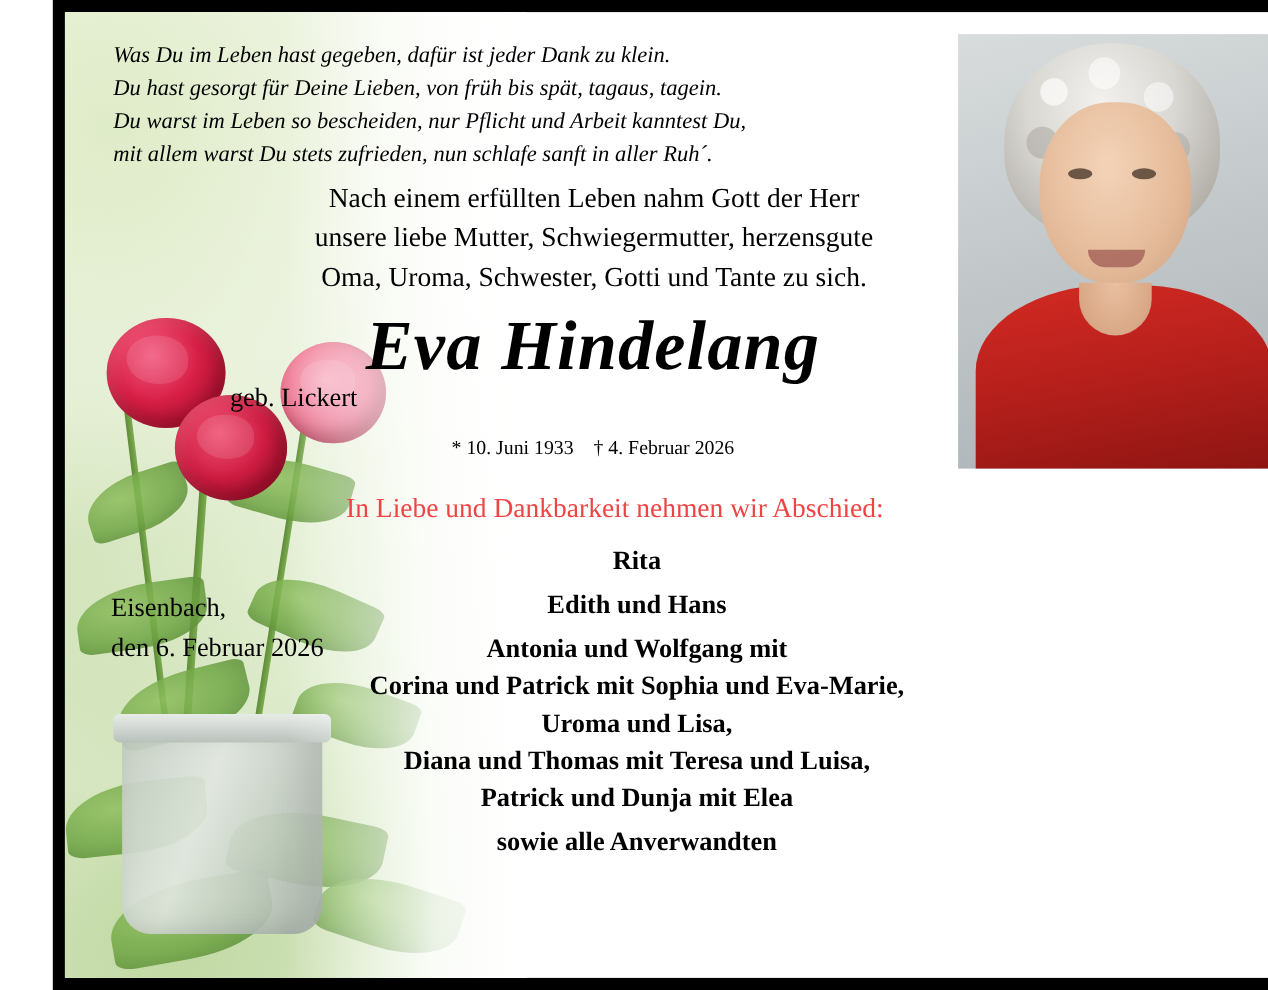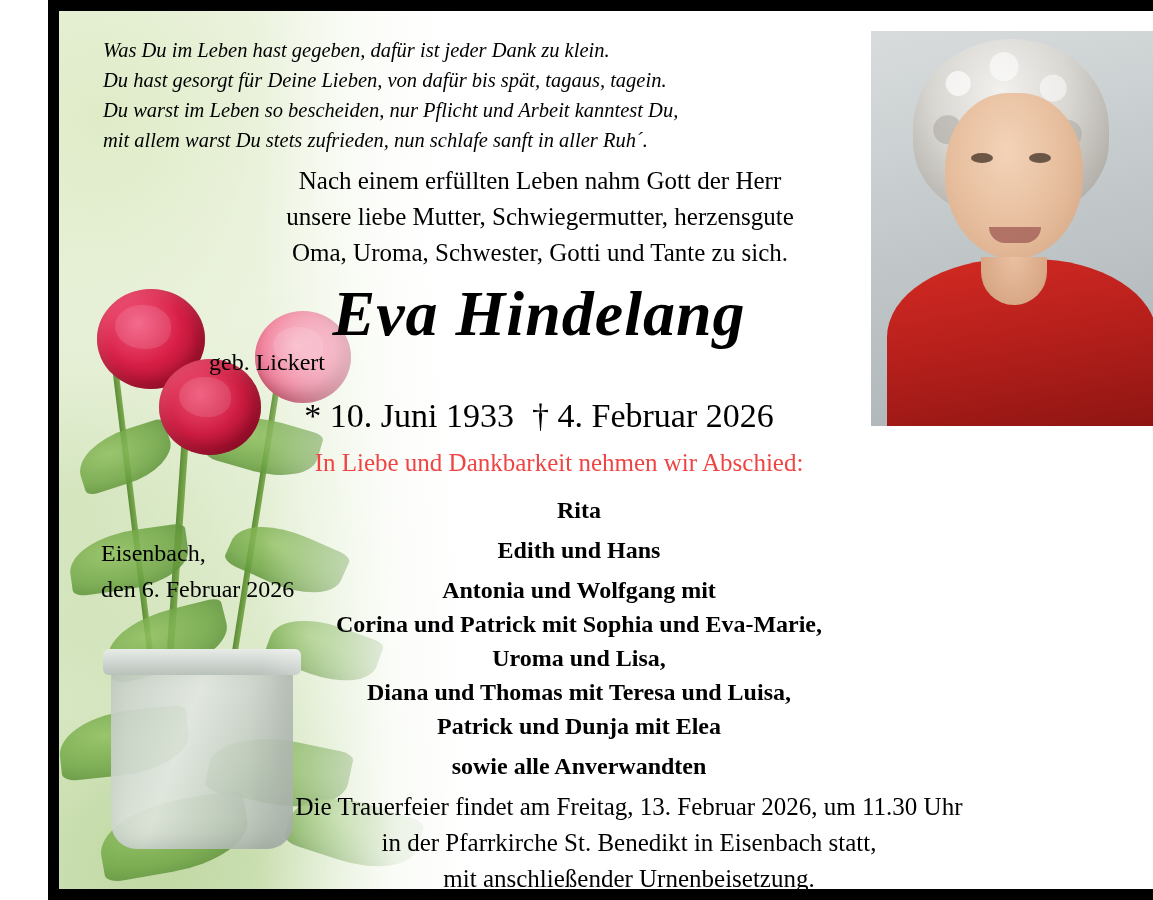--- a/index.html
+++ b/index.html
@@ -213,21 +213,21 @@
     width: 660px;
     font-size: 24px;
     color: #000;
   }
   .dates {
     position: absolute;
     left: 150px;
     top: 386px;
     width: 660px;
     text-align: center;
-    font-size: 34px;
+    font-size: 18px;
     color: #000;
     font-family: Liberation Serif, serif;
   }
   .dates .sep { display: inline-block; width: 18px; }
   .farewell {
     position: absolute;
     left: 150px;
     top: 438px;
     width: 700px;
     text-align: center;
@@ -313,21 +313,21 @@
       <div class="face"></div>
       <div class="eye l"></div>
       <div class="eye r"></div>
       <div class="mouth"></div>
       <div class="body"></div>
       <div class="collar"></div>
     </div>
 
     <div class="poem">
       <div>Was Du im Leben hast gegeben, dafür ist jeder Dank zu klein.</div>
-      <div>Du hast gesorgt für Deine Lieben, von dafür bis spät, tagaus, tagein.</div>
+      <div>Du hast gesorgt für Deine Lieben, von früh bis spät, tagaus, tagein.</div>
       <div>Du warst im Leben so bescheiden, nur Pflicht und Arbeit kanntest Du,</div>
       <div>mit allem warst Du stets zufrieden, nun schlafe sanft in aller Ruh´.</div>
     </div>
 
     <div class="intro">
       <div>Nach einem erfüllten Leben nahm Gott der Herr</div>
       <div>unsere liebe Mutter, Schwiegermutter, herzensgute</div>
       <div>Oma, Uroma, Schwester, Gotti und Tante zu sich.</div>
     </div>
 
@@ -349,20 +349,15 @@
       <span class="line">Diana und Thomas mit Teresa und Luisa,</span>
       <span class="line">Patrick und Dunja mit Elea</span>
       <span class="line gap-top">sowie alle Anverwandten</span>
     </div>
 
     <div class="place">
       <div>Eisenbach,</div>
       <div>den 6. Februar 2026</div>
     </div>
 
-    <div class="service">
-      <span class="line">Die Trauerfeier findet am Freitag, 13. Februar 2026, um 11.30 Uhr</span>
-      <span class="line">in der Pfarrkirche St. Benedikt in Eisenbach statt,</span>
-      <span class="line">mit anschließender Urnenbeisetzung.</span>
-    </div>
 
   </div>
 </div>
 
 </body></html>

